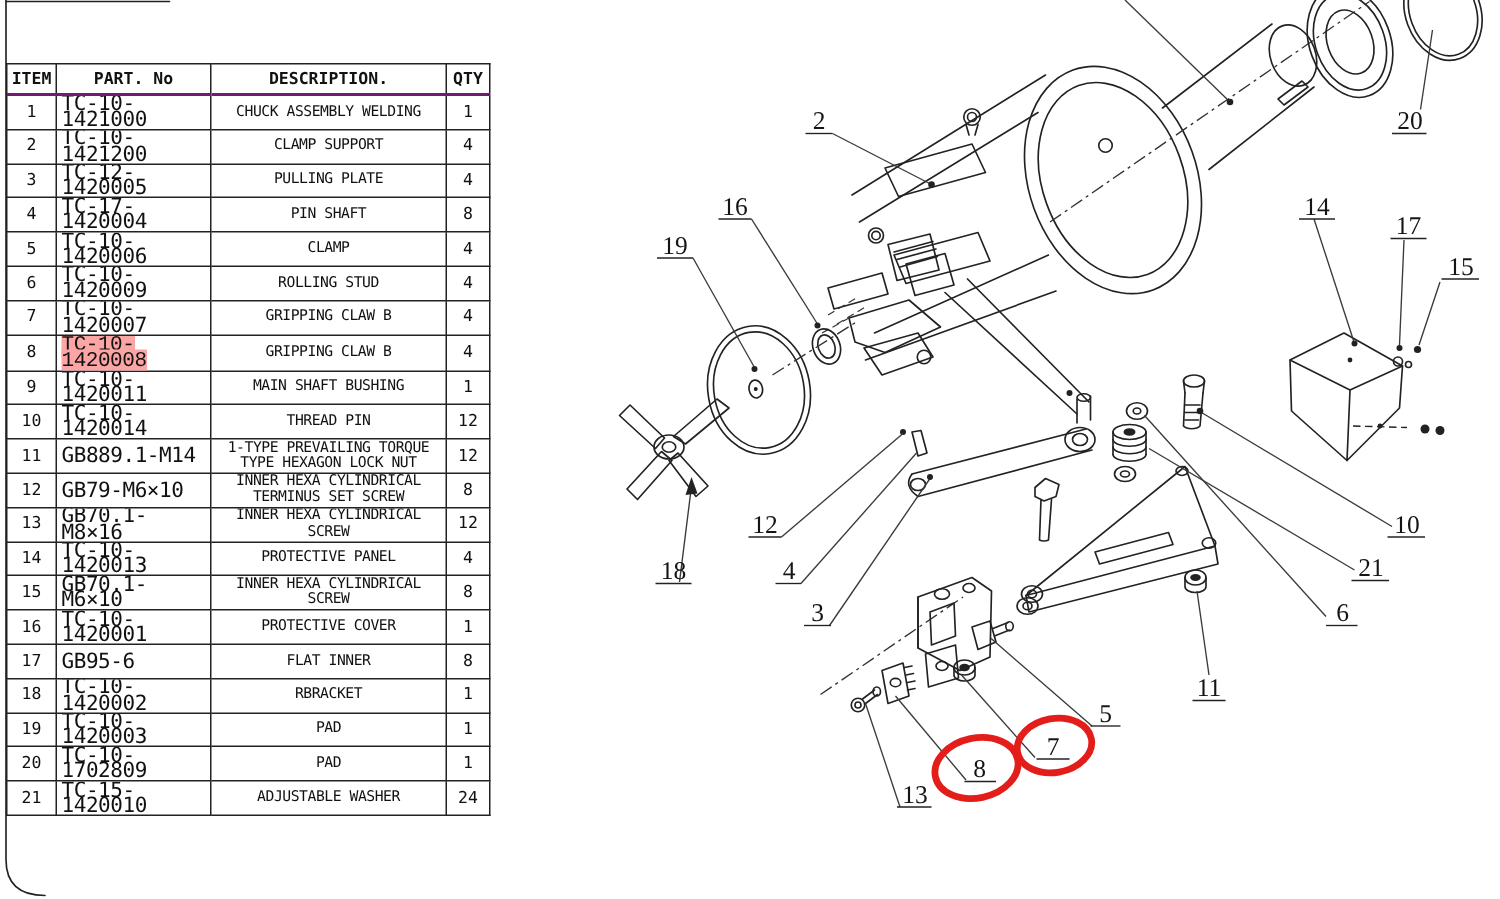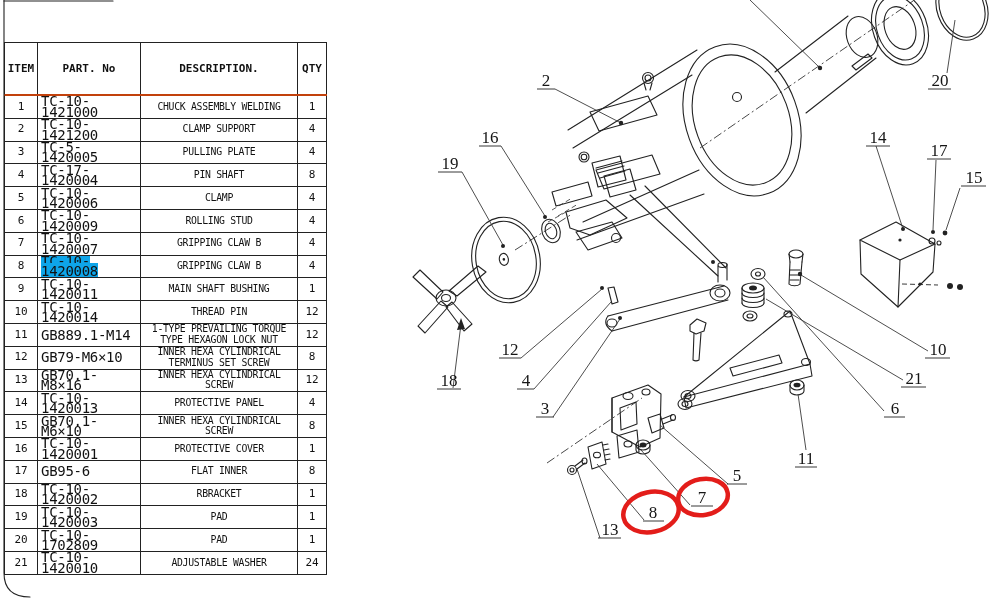--- a/index.html
+++ b/index.html
@@ -3,27 +3,27 @@
 <meta charset="utf-8">
 <style>
   html,body{margin:0;padding:0;background:#fff;}
   #stage{position:relative;width:1000px;height:599px;background:#ffffff;overflow:hidden;
          font-family:"Liberation Sans",sans-serif;color:#111;}
   
   .parts-table{position:absolute;left:4px;top:42px;width:322px;border-collapse:collapse;
                table-layout:fixed;font-family:"DejaVu Sans Mono",monospace;}
   .parts-table th,.parts-table td{border:1px solid #222;overflow:hidden;}
   .parts-table th{height:19px;font-size:11px;font-weight:bold;text-align:center;
-                  border-bottom:2px solid #c2410c;padding:16px 2px;}
+                  border-bottom:2px solid #701a75;padding:0 2px;}
   .parts-table td{height:21.8px;font-size:10.5px;line-height:10.5px;padding:0 3px;
                   vertical-align:middle;}
   .parts-table td.c-item,.parts-table td.c-qty{text-align:center;font-size:11px;}
   .parts-table td.c-part{font-size:14px;letter-spacing:-0.3px;}
   .parts-table td.c-desc{font-size:9.8px;white-space:pre-line;letter-spacing:-0.3px;text-align:center;}
-  .hl{background:#0ea5e9;}
+  .hl{background:#fca5a5;font-family:Liberation Mono, monospace;}
   
   #diagram{position:absolute;left:0;top:0;width:1000px;height:599px;}
   .ln{stroke:#222;stroke-width:1.1;fill:none;stroke-linecap:round;stroke-linejoin:round;}
   .thin{stroke:#222;stroke-width:0.9;fill:none;}
   .lead{stroke:#3a3a3a;stroke-width:0.9;fill:none;}
   .dot{fill:#222;stroke:none;}
   .callout{font-family:"Liberation Serif",serif;font-size:17px;fill:#151515;text-anchor:middle;}
   .axis{stroke:#333;stroke-width:0.9;fill:none;stroke-dasharray:9 3 2 3;}
   .hatch{stroke:#333;stroke-width:0.8;fill:none;stroke-dasharray:5 3;}
   .red{stroke:#e31d1a;stroke-width:4.5;fill:none;}
@@ -56,21 +56,21 @@
           <td class="c-qty">1</td>
         </tr>
         <tr>
           <td class="c-item">2</td>
           <td class="c-part">TC-10-1421200</td>
           <td class="c-desc">CLAMP SUPPORT</td>
           <td class="c-qty">4</td>
         </tr>
         <tr>
           <td class="c-item">3</td>
-          <td class="c-part">TC-5-1420005</td>
+          <td class="c-part">TC-12-1420005</td>
           <td class="c-desc">PULLING PLATE</td>
           <td class="c-qty">4</td>
         </tr>
         <tr>
           <td class="c-item">4</td>
           <td class="c-part">TC-17-1420004</td>
           <td class="c-desc">PIN SHAFT</td>
           <td class="c-qty">8</td>
         </tr>
         <tr>
@@ -168,21 +168,21 @@
           <td class="c-qty">1</td>
         </tr>
         <tr>
           <td class="c-item">20</td>
           <td class="c-part">TC-10-1702809</td>
           <td class="c-desc">PAD</td>
           <td class="c-qty">1</td>
         </tr>
         <tr>
           <td class="c-item">21</td>
-          <td class="c-part">TC-10-1420010</td>
+          <td class="c-part">TC-15-1420010</td>
           <td class="c-desc">ADJUSTABLE WASHER</td>
           <td class="c-qty">24</td>
         </tr>
       </tbody>
   </table>
 
   <svg id="diagram" viewBox="0 0 1000 599">
 
     <g>
       <path class="ln" d="M4,0 V573 Q4,597 30,597"></path>

